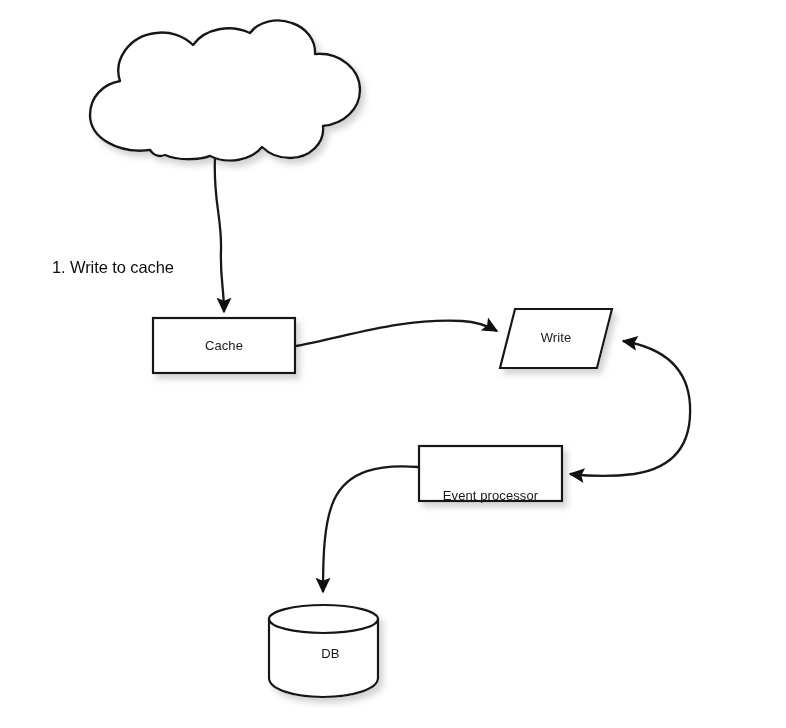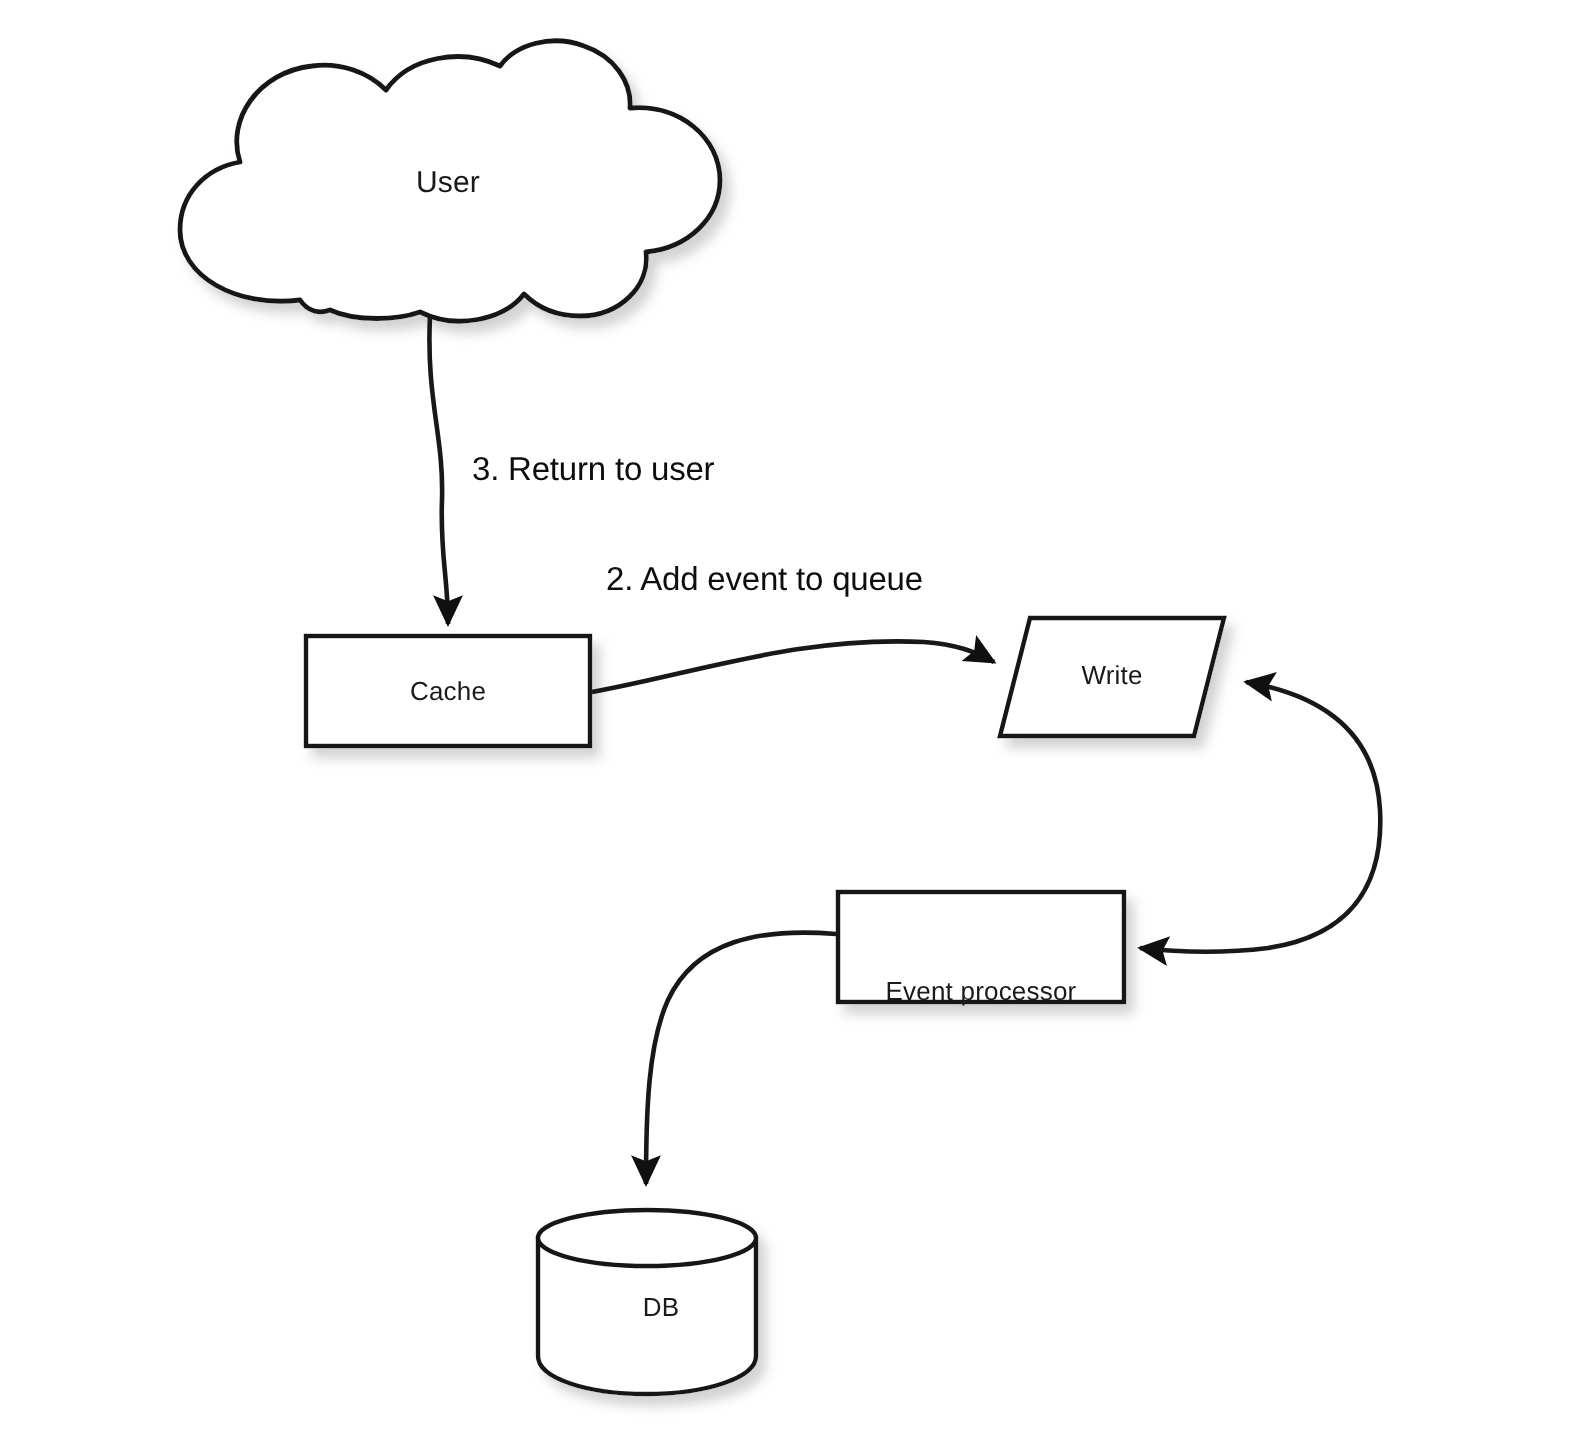--- a/index.html
+++ b/index.html
@@ -108,34 +108,32 @@
 
     <path d="M215,158 C213,200 222,218 221,250 C220,278 224,288 224,312" fill="none" stroke="#181818" stroke-width="2.3" marker-end="url(#arrowEnd)"></path>
 
     <path d="M296,346 C350,336 400,318 462,321 C478,322 488,326 497,331" fill="none" stroke="#181818" stroke-width="2.3" marker-end="url(#arrowEnd)"></path>
 
     <path d="M623,341 C664,348 688,368 690,405 C692,444 674,468 634,474 C610,477 588,476 570,474" fill="none" stroke="#181818" stroke-width="2.3" marker-start="url(#arrowStart)" marker-end="url(#arrowEnd)"></path>
 
     <path d="M418,467 C380,464 348,470 334,500 C324,522 323,556 323,592" fill="none" stroke="#181818" stroke-width="2.3" marker-end="url(#arrowEnd)"></path>
   </svg>
 
-  <div class="node-label shape-label" style="left:88px; top:83px; width:272px; font-size:15px;">User</div>
 
   <div class="node-label shape-label" style="left:153px; top:338px; width:142px;">Cache</div>
 
   <div class="node-label shape-label" style="left:500px; top:330px; width:112px;">Write</div>
 
   <div class="node-label shape-label" style="left:419px; top:488px; width:143px;">Event processor</div>
 
   <div class="node-label shape-label" style="left:269px; top:646px; width:123px;">DB</div>
 
+  <div class="edge-label" style="left:52px; top:258px;">1. Write to cache</div>
 
-  <div class="edge-label" style="left:303px; top:281px;">2. Add event to queue</div>
 
-  <div class="edge-label" style="left:236px; top:226px;">3. Return to user</div>
 
 
   <div class="hit" style="left:88px; top:30px; width:272px; height:130px;"></div>
   <div class="hit" style="left:153px; top:318px; width:142px; height:55px;"></div>
   <div class="hit" style="left:500px; top:309px; width:112px; height:59px;"></div>
   <div class="hit" style="left:419px; top:446px; width:143px; height:55px;"></div>
   <div class="hit" style="left:269px; top:605px; width:109px; height:92px;"></div>
 
 </div>
 

